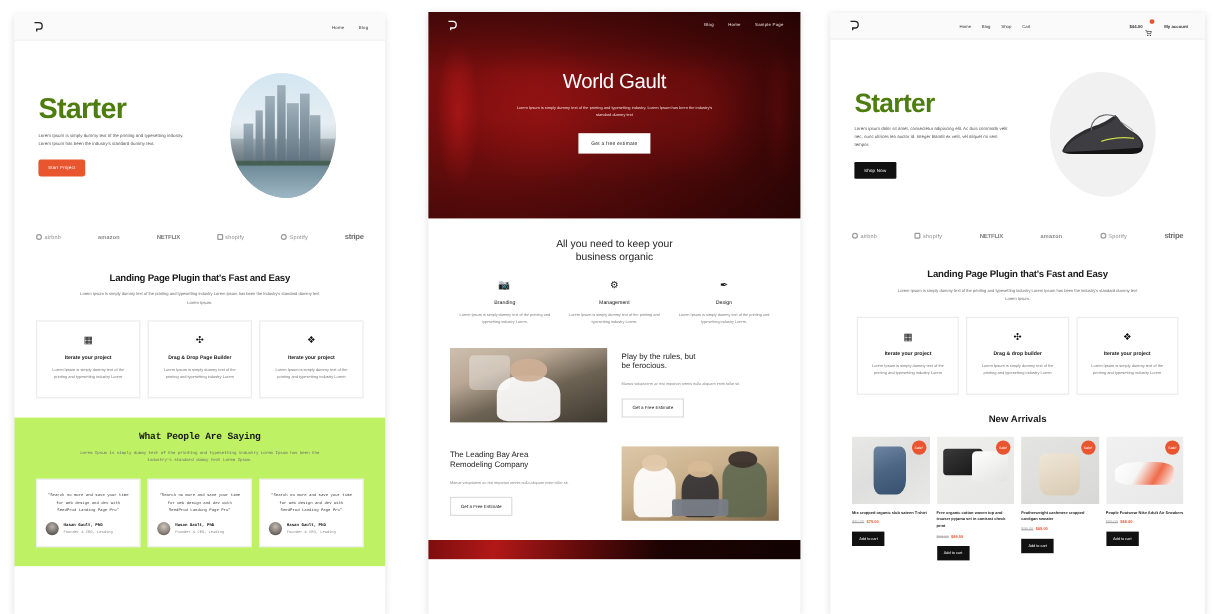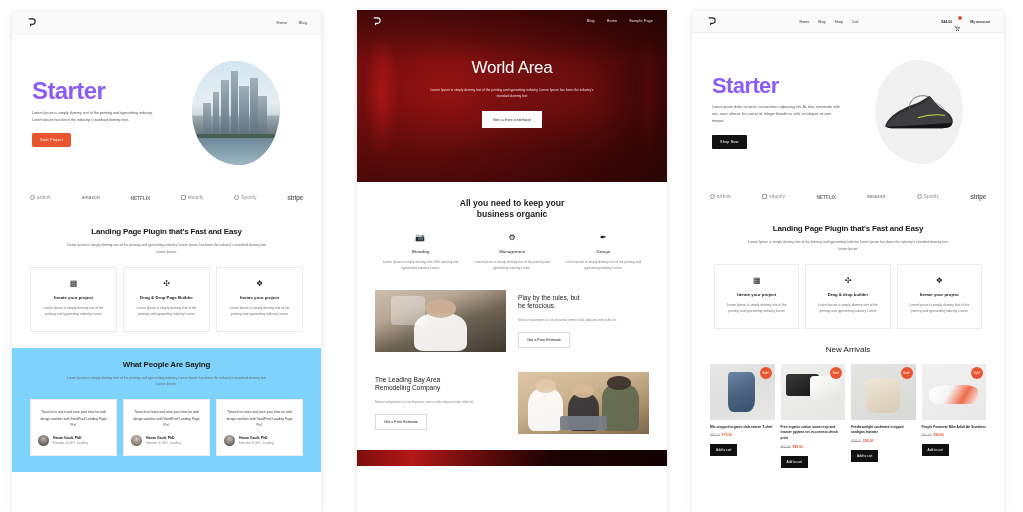--- a/index.html
+++ b/index.html
@@ -86,21 +86,21 @@
     display: flex;
     align-items: center;
     padding: 26px 20px 18px 20px;
     min-height: 150px;
   }
   .hero-left { width: 52%; }
   .hero-title {
     font-size: 24px;
     font-weight: 800;
     letter-spacing: -0.6px;
-    color: #8b5cf6;
+    color: #4d7c0f;
     line-height: 1;
   }
   .p3 .hero-title { font-size: 22px; }
   .hero-sub {
     margin-top: 7px;
     font-size: 3.7px;
     line-height: 1.85;
     color: #555;
     max-width: 128px;
   }
@@ -167,21 +167,21 @@
   }
   .logo-item.netflix { font-weight: 800; letter-spacing: -0.2px; color:#7d7d7d; font-size:5px;}
   .logo-item.stripe { font-weight: 800; font-size: 6.4px; color: #6f6f6f; letter-spacing: -0.3px;}
   .logo-item.amazon { font-weight: 700; }
   .glyph { width: 5px; height: 5px; display:inline-block; }
   .glyph.circle { border-radius: 50%; border: 1px solid #9a9a9a; }
   .glyph.sq { border: 1px solid #9a9a9a; border-radius: 1px; }
 
   
   .section { padding: 12px 18px 16px 18px; }
-  .section.gray { background: #7dd3fc; }
+  .section.gray { background: #bef264; font-family: Liberation Mono, monospace; }
   .sec-title {
     text-align: center;
     font-size: 8px;
     font-weight: 700;
     color: #1a1a1a;
     letter-spacing: -0.2px;
     line-height: 1.3;
   }
   .sec-sub {
     text-align: center;
@@ -286,21 +286,21 @@
   .btn-white {
     display: inline-block;
     margin-top: 12px;
     background: #fff;
     color: #1a1a1a;
     font-size: 4.1px;
     padding: 6px 11px;
     text-decoration: none;
     letter-spacing: .2px;
   }
-  .sec-title.light { font-weight: 700; font-size: 8.6px; color: #222; letter-spacing: 0;}
+  .sec-title.light { font-weight: 400; font-size: 8.6px; color: #222; letter-spacing: 0;}
 
   
   .feat3 { display: flex; gap: 8px; margin-top: 14px; padding: 0 8px; }
   .feat {
     flex: 1; text-align: center;
   }
   .feat .f-ico { font-size: 8px; color: #111; margin-bottom: 7px; line-height: 1;}
   .feat .f-title { font-size: 4.4px; color: #1a1a1a; margin-bottom: 5px; }
   .feat .f-text { font-size: 3.2px; line-height: 1.9; color: #808080; }
 
@@ -344,21 +344,21 @@
     text-decoration: none;
   }
   .red-strip {
     height: 16px;
     background: linear-gradient(100deg,#7d0d0d 0%,#b31818 18%,#5e0a0a 42%,#1d0303 62%,#120202 100%);
     margin-top: 10px;
   }
 
   
   .prod-title {
-    text-align: center; font-size: 8px; font-weight: 400; color: #1a1a1a;
+    text-align: center; font-size: 8px; font-weight: 700; color: #1a1a1a;
     margin-bottom: 10px;
   }
   .prods { display: flex; gap: 6px; padding: 0 12px; }
   .prod { flex: 1; }
   .prod-thumb {
     position: relative;
     width: 100%; height: 56px;
     background: #efefef;
     overflow: hidden;
   }
@@ -547,21 +547,21 @@
                 <path d="M3 2h4a3 3 0 0 1 0 6H5v2" fill="none" stroke="#fff" stroke-width="1.2"></path>
               </svg>
           </span>
           <nav class="nav-links">
             <a href="#">Blog</a>
             <a href="#">Home</a>
             <a href="#">Sample Page</a>
           </nav>
         </div>
         <div class="hd-content">
-          <div class="hd-title">World Area</div>
+          <div class="hd-title">World Gault</div>
           <p class="hd-sub">Lorem Ipsum is simply dummy text of the printing and typesetting industry. Lorem Ipsum has been the industry's standard dummy text</p>
           <a class="btn-white" href="#">Get a free estimate</a>
         </div>
       </div>
 
       <div class="section" style="padding:16px 14px 4px 14px;">
         <h2 class="sec-title light">All you need to keep your</h2>
         <h2 class="sec-title light">business organic</h2>
         <div class="feat3">
           <div class="feat">

